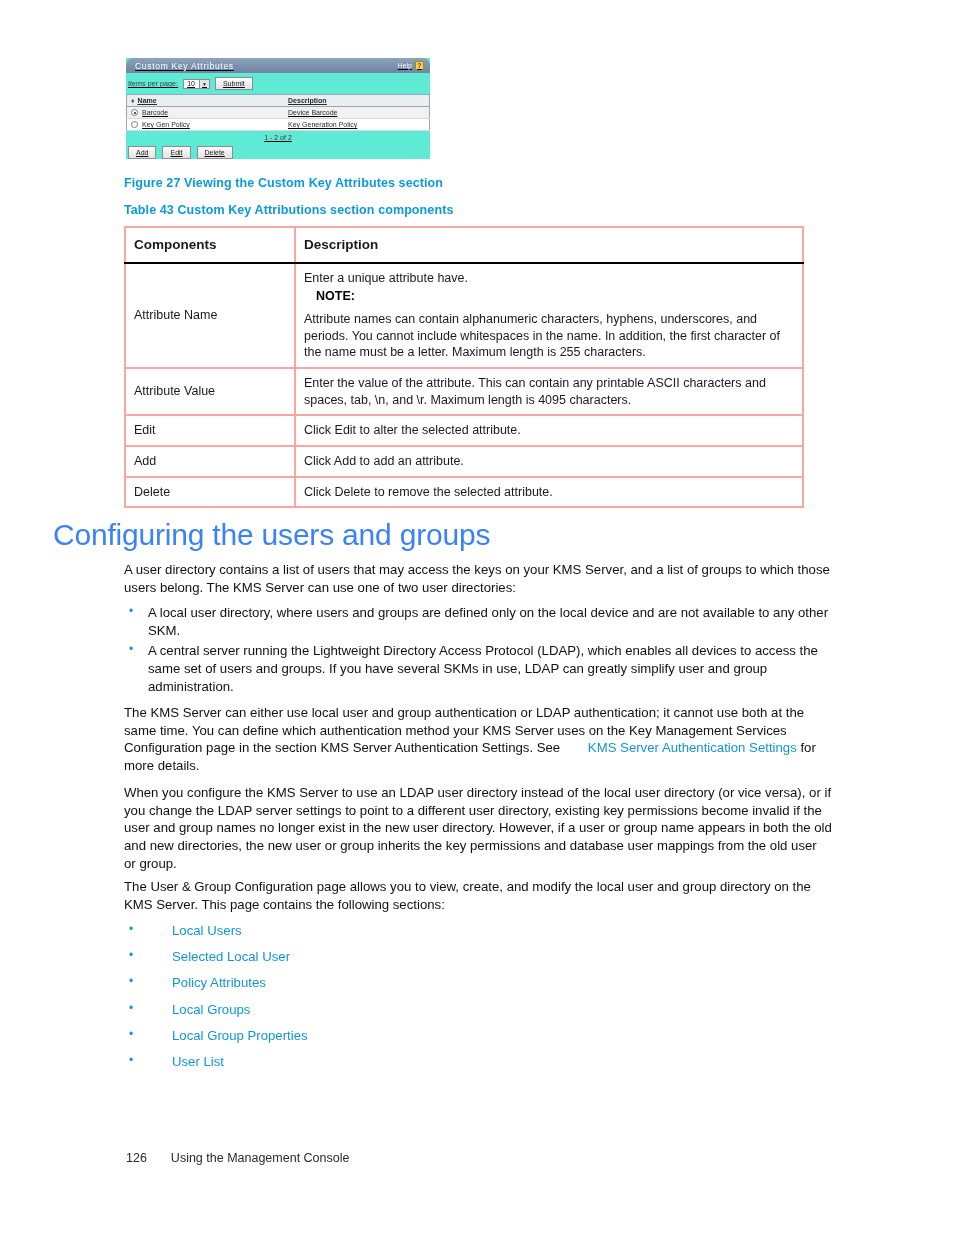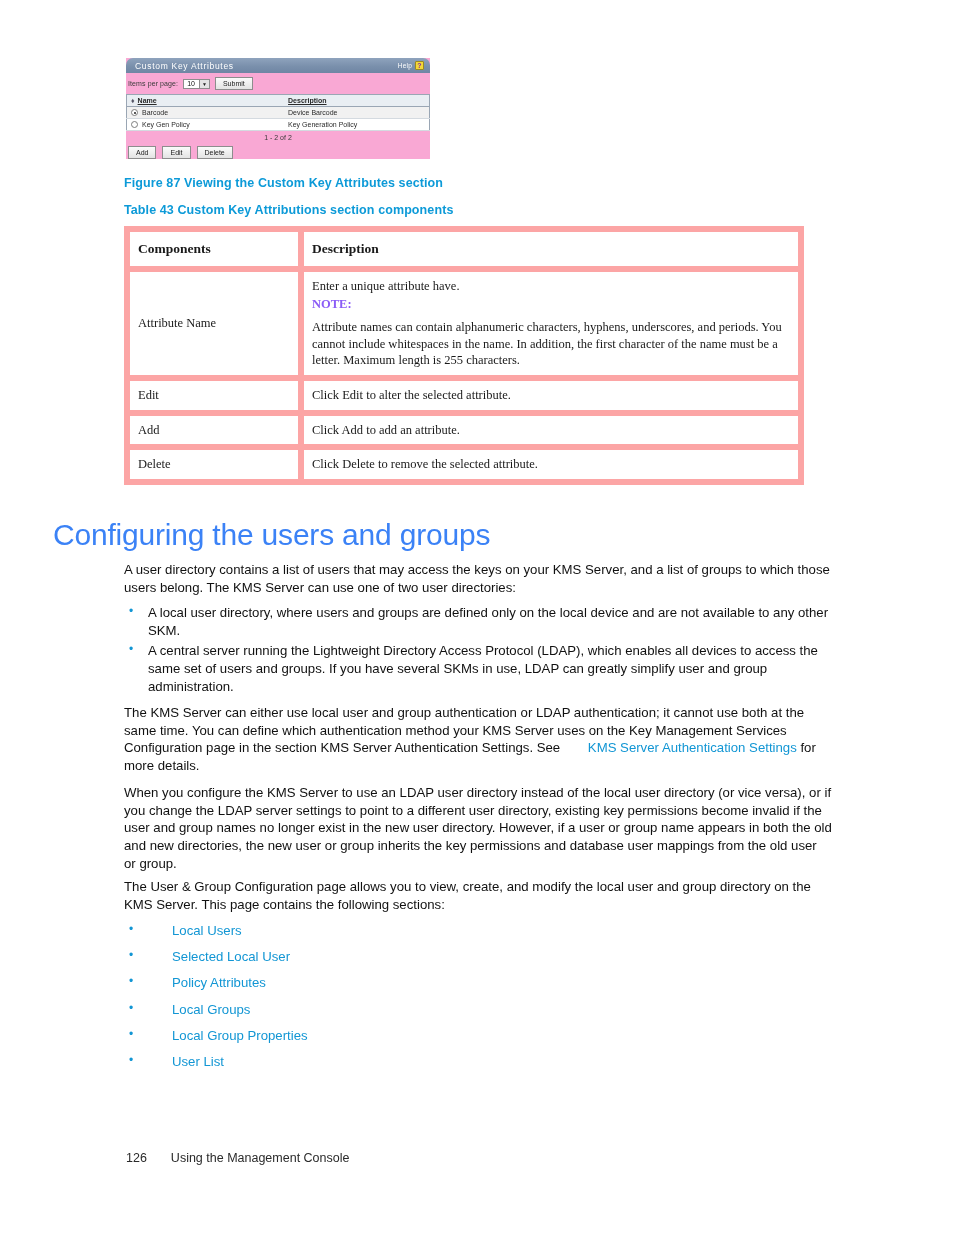--- a/index.html
+++ b/index.html
@@ -18,21 +18,22 @@
 
   
   #figure-screenshot {
     position: absolute;
     left: 126px;
     top: 58px;
     width: 304px;
   }
   .sshot-panel {
     width: 304px;
-    background: #f9a8d4;
+    background: #5eead4;
+    text-decoration: underline;
   }
   .sshot-titlebar {
     height: 15px;
     background: linear-gradient(to bottom, #8fa3bd 0%, #7a90ac 55%, #6f86a4 100%);
     border-top-left-radius: 7px;
     border-top-right-radius: 7px;
     display: flex;
     align-items: center;
     padding: 0 6px 0 9px;
     box-sizing: border-box;
@@ -172,40 +173,40 @@
   #ref-table {
     position: absolute;
     left: 124px;
     top: 226px;
     width: 680px;
     border-collapse: collapse;
     border: 2px solid #000000;
     table-layout: fixed;
   }
   #ref-table td {
-    border: 6px solid #fca5a5;
+    border: 2px solid #fca5a5;
     vertical-align: middle;
     padding: 6px 8px;
     font-size: 12.5px;
     line-height: 1.33;
     color: #1a1a1a;
-    font-family: Liberation Serif, serif;
   }
   #ref-table td.col-comp { width: 152px; }
   #ref-table tr.hdr td {
     font-weight: bold;
     font-size: 13.5px;
     padding: 8px 8px;
     border-bottom: 2px solid #000000;
   }
   .note-label {
-    color: #8b5cf6;
+    color: #000000;
     font-weight: bold;
     display: block;
     margin-top: 1px;
+    margin-left: 12px;
   }
   .note-body { display: block; margin-top: 7px; }
 
   
   #section-heading {
     position: absolute;
     left: 53px;
     top: 518px;
     font-size: 30px;
     font-weight: normal;
@@ -327,36 +328,40 @@
 
     <div class="sshot-buttons">
       <button class="mini-btn">Add</button>
       <button class="mini-btn">Edit</button>
       <button class="mini-btn">Delete</button>
     </div>
 
   </div>
 </div>
 
-<div class="caption" id="figure-caption">Figure 87 Viewing the Custom Key Attributes section</div>
+<div class="caption" id="figure-caption">Figure 27 Viewing the Custom Key Attributes section</div>
 <div class="caption" id="table-caption">Table 43 Custom Key Attributions section components</div>
 
 <table id="ref-table">
   <tbody>
     <tr class="hdr">
       <td class="col-comp">Components</td>
       <td>Description</td>
     </tr>
     <tr>
       <td class="col-comp">Attribute Name</td>
       <td>
         <span>Enter a unique attribute have.</span>
         <span class="note-label">NOTE:</span>
         <span class="note-body">Attribute names can contain alphanumeric characters, hyphens, underscores, and periods. You cannot include whitespaces in the name. In addition, the first character of the name must be a letter. Maximum length is 255 characters.</span>
       </td>
+    </tr>
+    <tr>
+      <td class="col-comp">Attribute Value</td>
+      <td>Enter the value of the attribute. This can contain any printable ASCII characters and spaces, tab, \n, and \r. Maximum length is 4095 characters.</td>
     </tr>
     <tr>
       <td class="col-comp">Edit</td>
       <td>Click Edit to alter the selected attribute.</td>
     </tr>
     <tr>
       <td class="col-comp">Add</td>
       <td>Click Add to add an attribute.</td>
     </tr>
     <tr>

